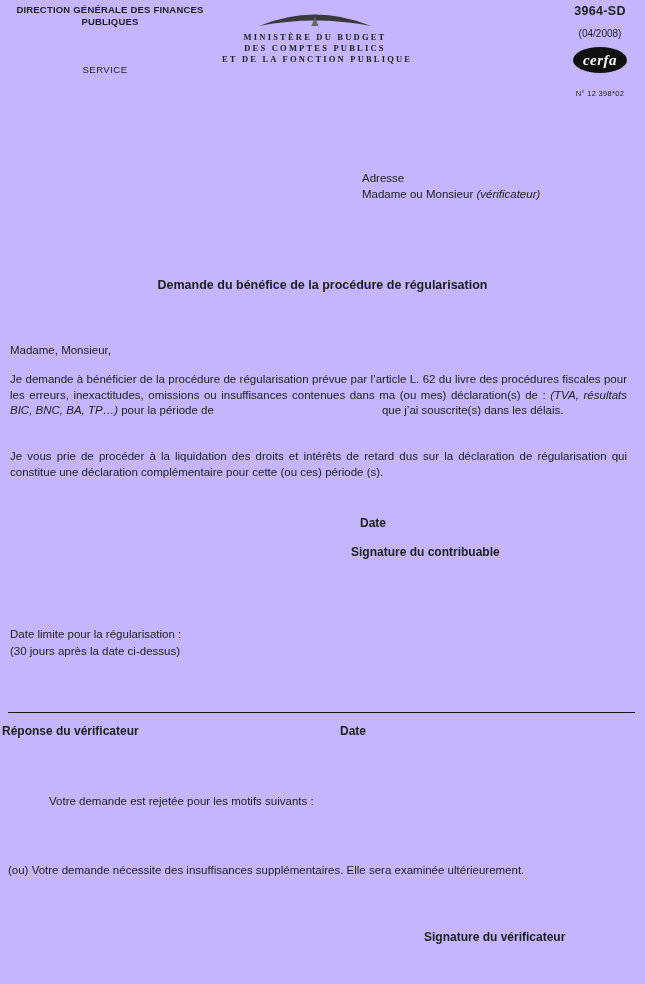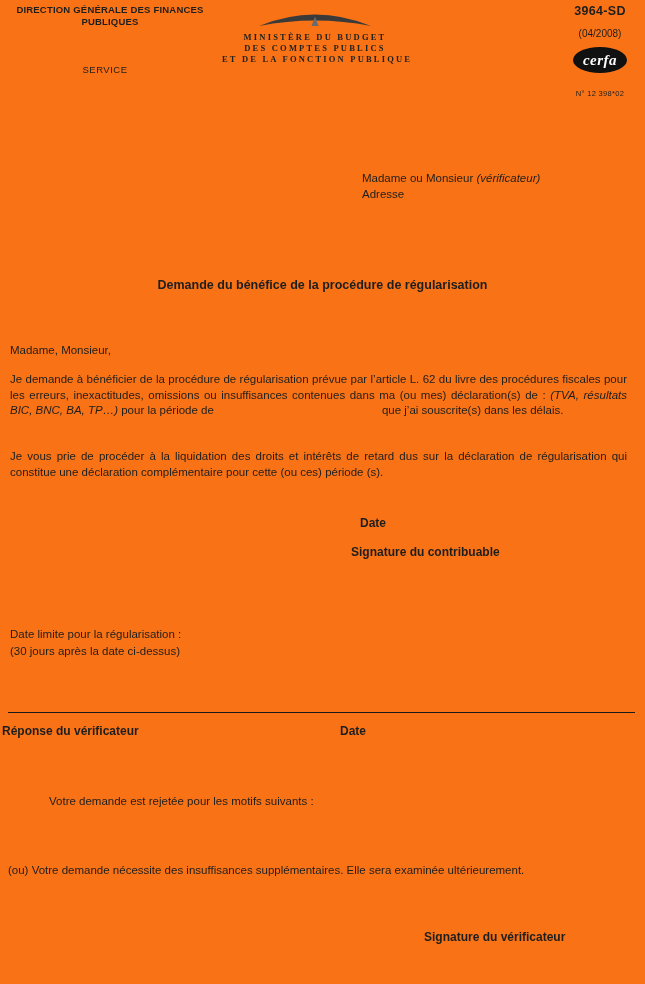--- a/index.html
+++ b/index.html
@@ -1,20 +1,20 @@
 <!DOCTYPE html>
 <html><head>
 <meta charset="utf-8">
 <style>
   html, body { margin: 0; padding: 0; background: #888; }
   .page {
     position: relative;
     width: 645px;
     height: 984px;
-    background: #f97316;
+    background: #c4b5fd;
     font-family: "Liberation Sans", sans-serif;
     color: #1e1e1e;
     overflow: hidden;
   }
   .abs { position: absolute; }
 
   
   .hdr-left {
     left: 4px; top: 4px; width: 212px;
     text-align: center;
@@ -129,22 +129,22 @@
   <div class="abs hdr-right">
     <div class="form-number">3964-SD</div>
     <div class="form-version">(04/2008)</div>
     <div class="cerfa">
       <span>cerfa</span>
     </div>
     <div class="cerfa-number">N° 12 398*02</div>
   </div>
 
   <div class="abs recipient">
+    <div>Adresse</div>
     <div><span>Madame ou Monsieur </span><span class="italic">(vérificateur)</span></div>
-    <div>Adresse</div>
   </div>
 
   <div class="abs doc-title">
     <div>Demande du bénéfice de la procédure de régularisation</div>
   </div>
 
   <div class="abs salutation">Madame, Monsieur,</div>
 
   <div class="abs para p1"><span>Je demande à bénéficier de la procédure de régularisation prévue par l’article L. 62 du livre des procédures fiscales pour les erreurs, inexactitudes, omissions ou insuffisances contenues dans ma (ou mes) déclaration(s) de : </span><span class="italic">(TVA, résultats BIC, BNC, BA, TP…)</span><span> pour la période de</span><span class="blank-gap"></span><span>que j’ai souscrite(s) dans les délais.</span></div>
 

